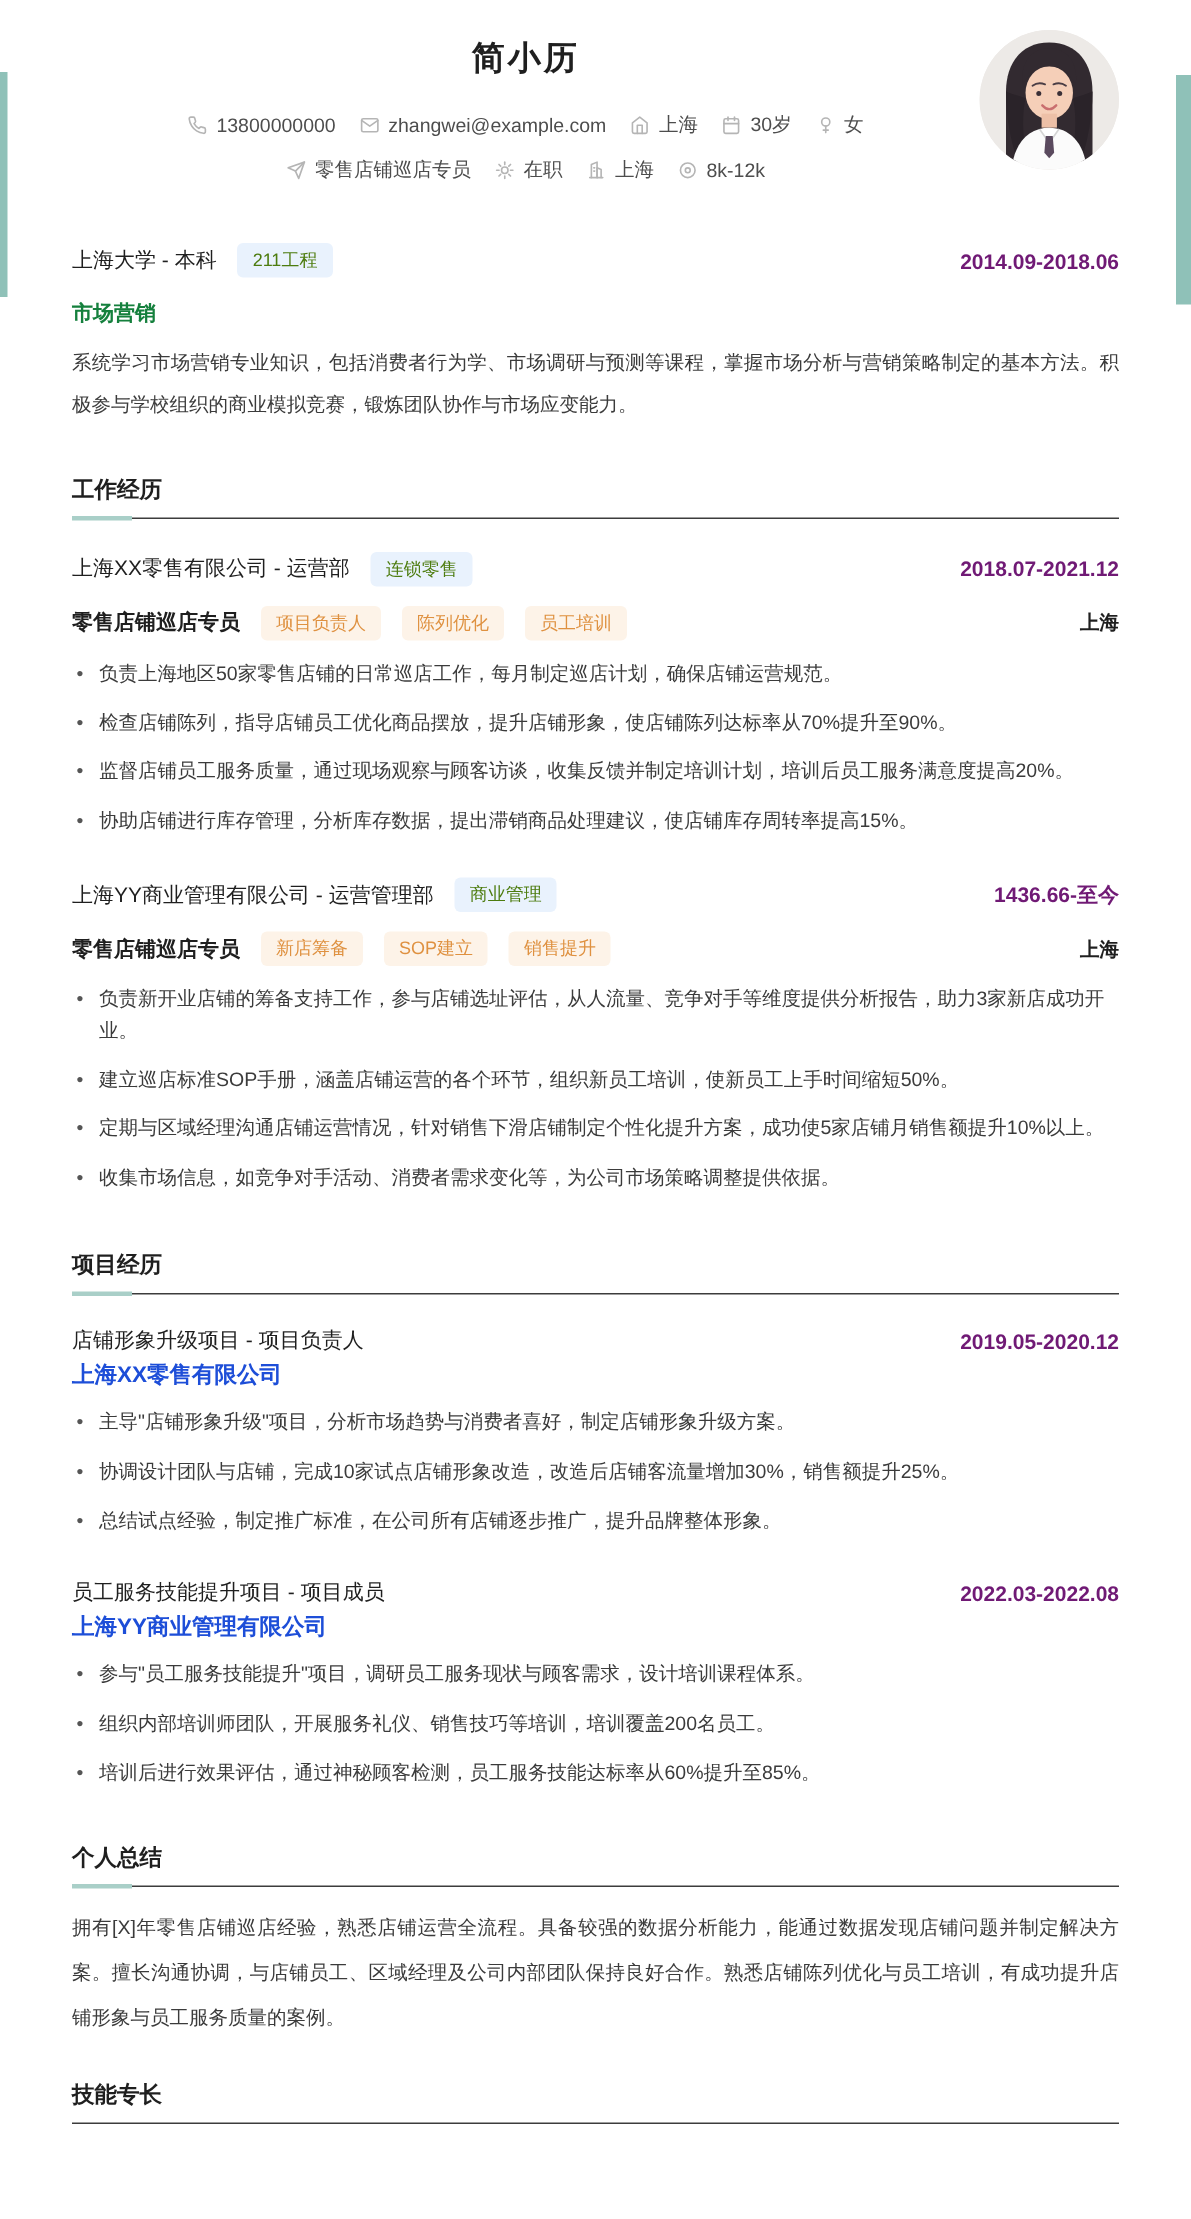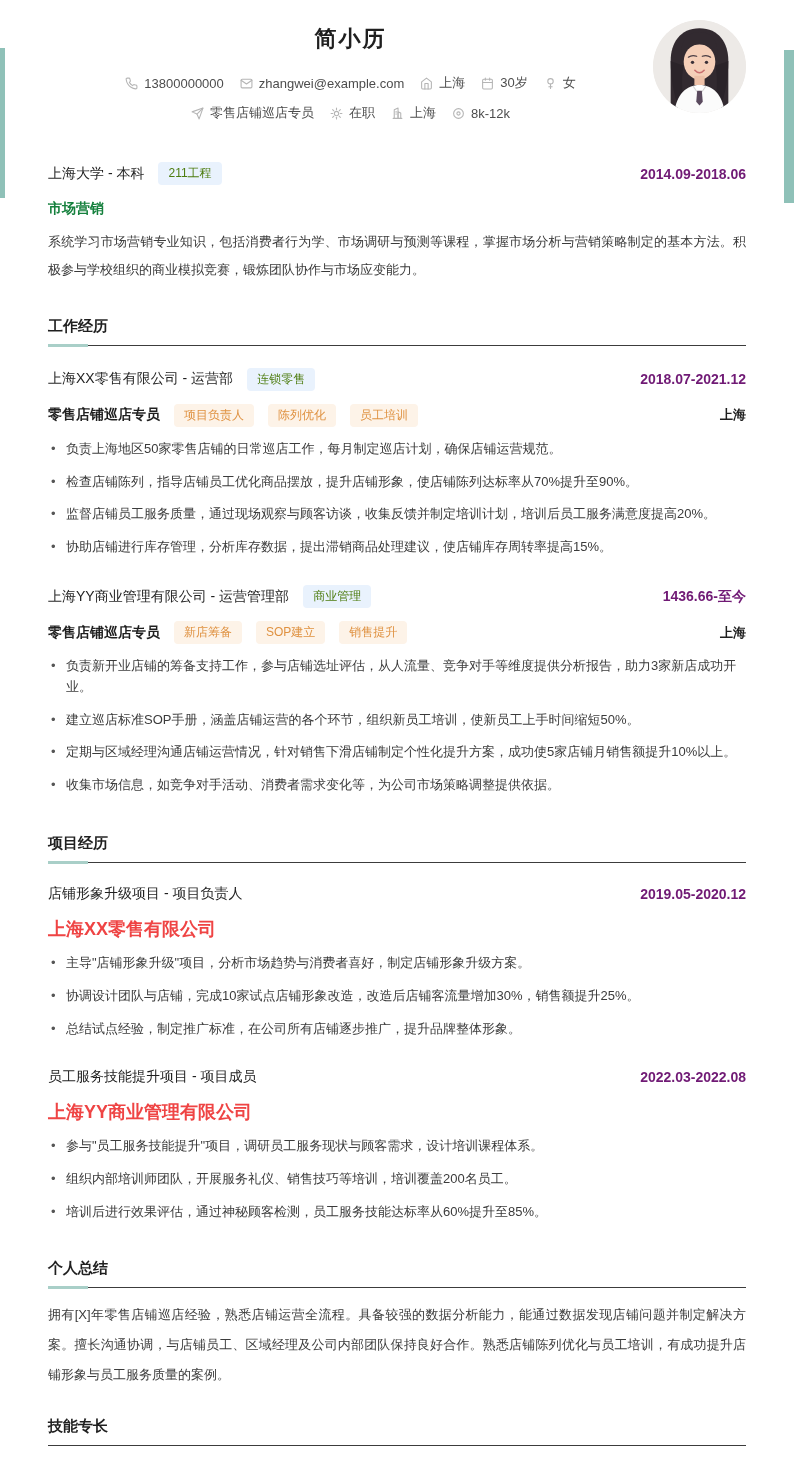--- a/index.html
+++ b/index.html
@@ -33,21 +33,21 @@
 
   .item { margin-top: 22px; }
   .item-head { display: flex; align-items: center; }
   .item-title { font-size: 14px; font-weight: normal; color: #1f1f1f; }
   .date { margin-left: auto; font-size: 14px; font-weight: bold; color: #701a75; }
   .badge-blue { background: #e9f2fd; color: #4d7c0f; font-size: 12px; padding: 3px 10px; border-radius: 4px; margin-left: 14px; }
   .sub-row { display: flex; align-items: center; margin-top: 13px; }
   .position { font-size: 14px; font-weight: bold; color: #1f1f1f; }
   .tag-orange { background: #fdf3e8; color: #df9140; font-size: 12px; padding: 3px 10px; border-radius: 4px; margin-left: 14px; }
   .loc { margin-left: auto; font-size: 13px; font-weight: bold; color: #1f1f1f; }
-  .company-sub { font-size: 18px; font-weight: bold; color: #ef4444; margin-top: 14px; }
+  .company-sub { font-size: 15px; font-weight: bold; color: #1d4ed8; margin-top: 4px; }
 
   .bullets { margin-top: 4px; }
   .bullet { position: relative; padding-left: 18px; font-size: 13px; color: #3b3b3b; line-height: 1.6; margin-top: 12px; }
   .bullet::before { content: "•"; position: absolute; left: 3px; top: 0; color: #555; }
 
   .major { font-size: 14px; font-weight: bold; color: #15803d; margin-top: 15px; }
   .desc { font-size: 13px; color: #3b3b3b; line-height: 2.15; margin-top: 10px; text-align: justify; }
   .summary-text { font-size: 13px; color: #3b3b3b; line-height: 2.3; margin-top: 12px; text-align: justify; }
 </style>
 </head>

